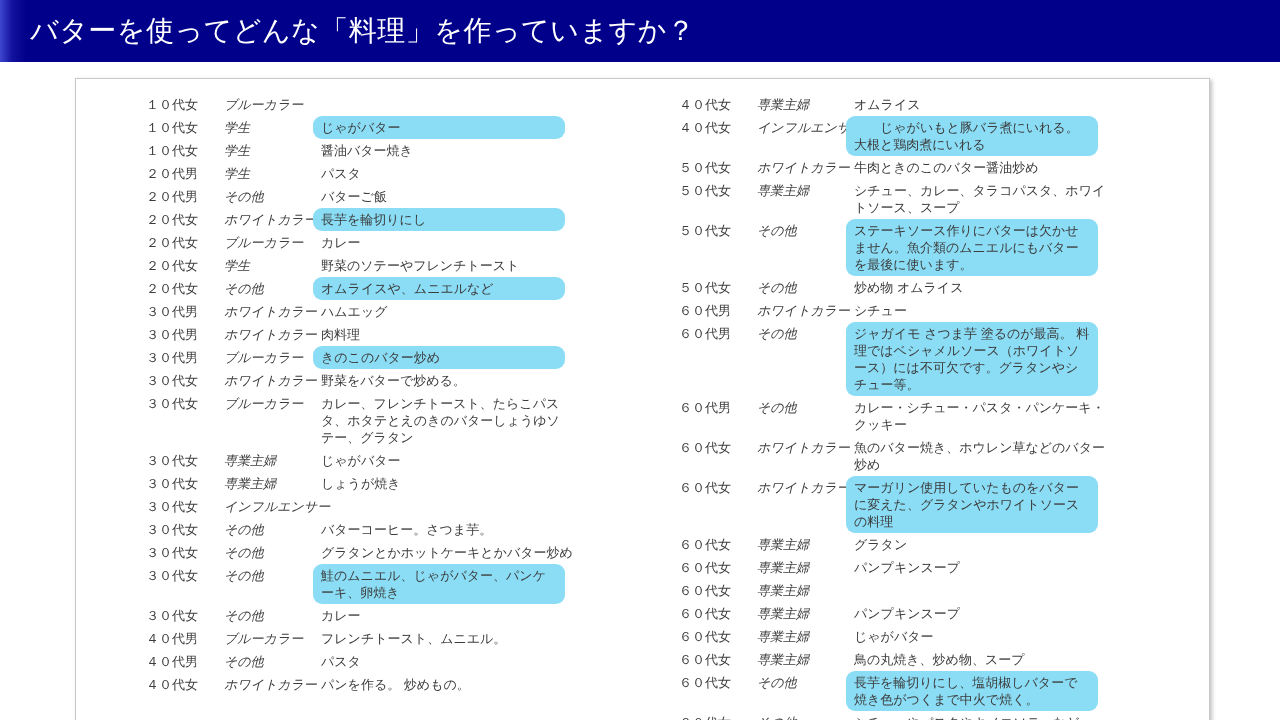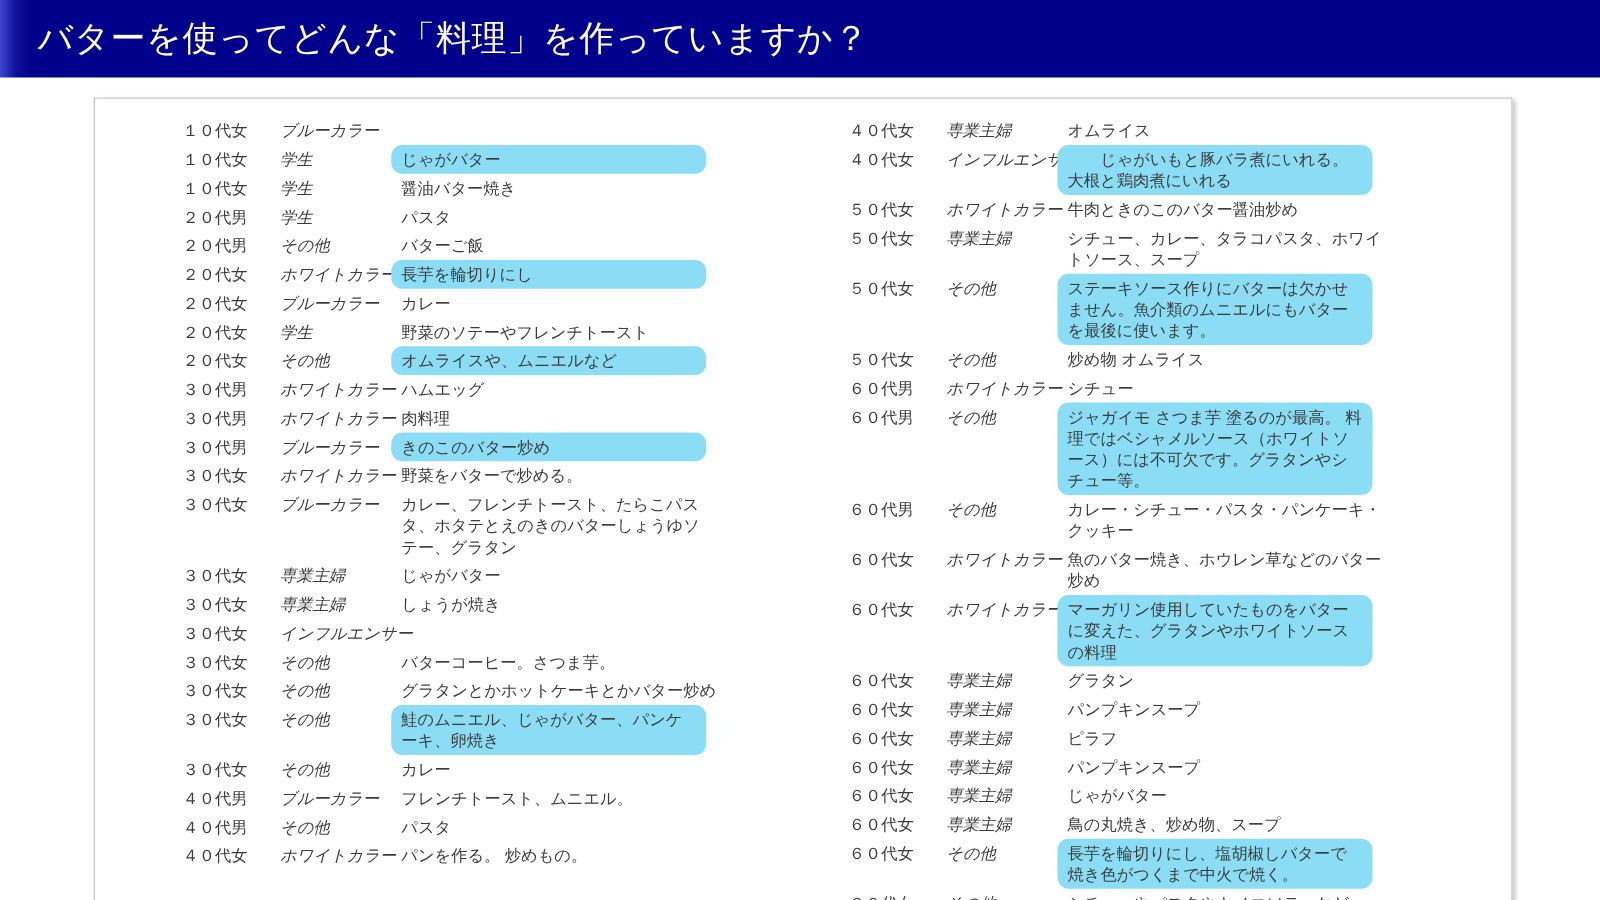--- a/index.html
+++ b/index.html
@@ -272,21 +272,20 @@
 
   <div class="row">
     <span class="age">６０代女</span>
     <span class="occ">専業主婦</span>
     <span class="resp">パンプキンスープ</span>
   </div>
 
   <div class="row">
     <span class="age">６０代女</span>
     <span class="occ">専業主婦</span>
-    <span class="resp">ピラフ</span>
   </div>
 
   <div class="row">
     <span class="age">６０代女</span>
     <span class="occ">専業主婦</span>
     <span class="resp">パンプキンスープ</span>
   </div>
 
   <div class="row">
     <span class="age">６０代女</span>

